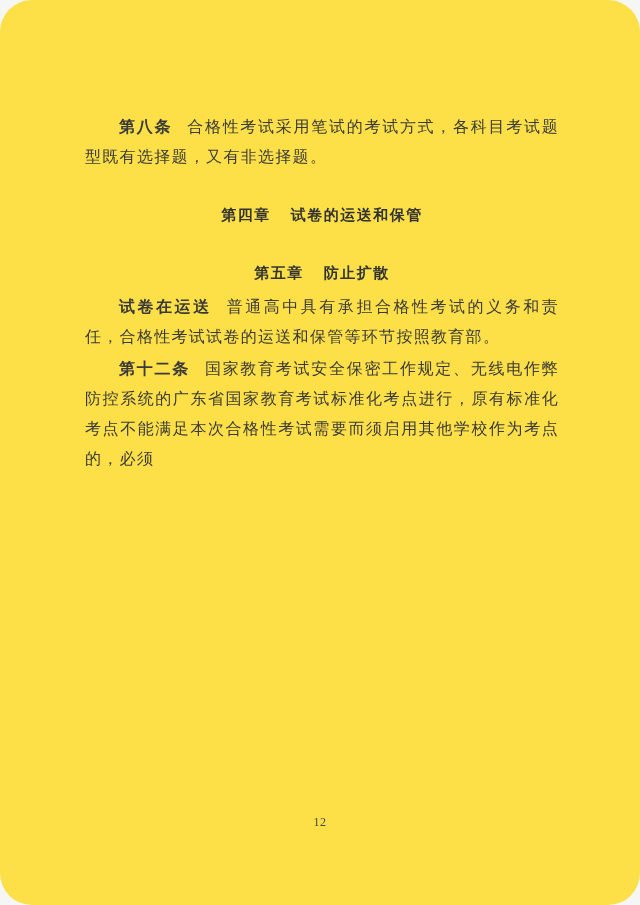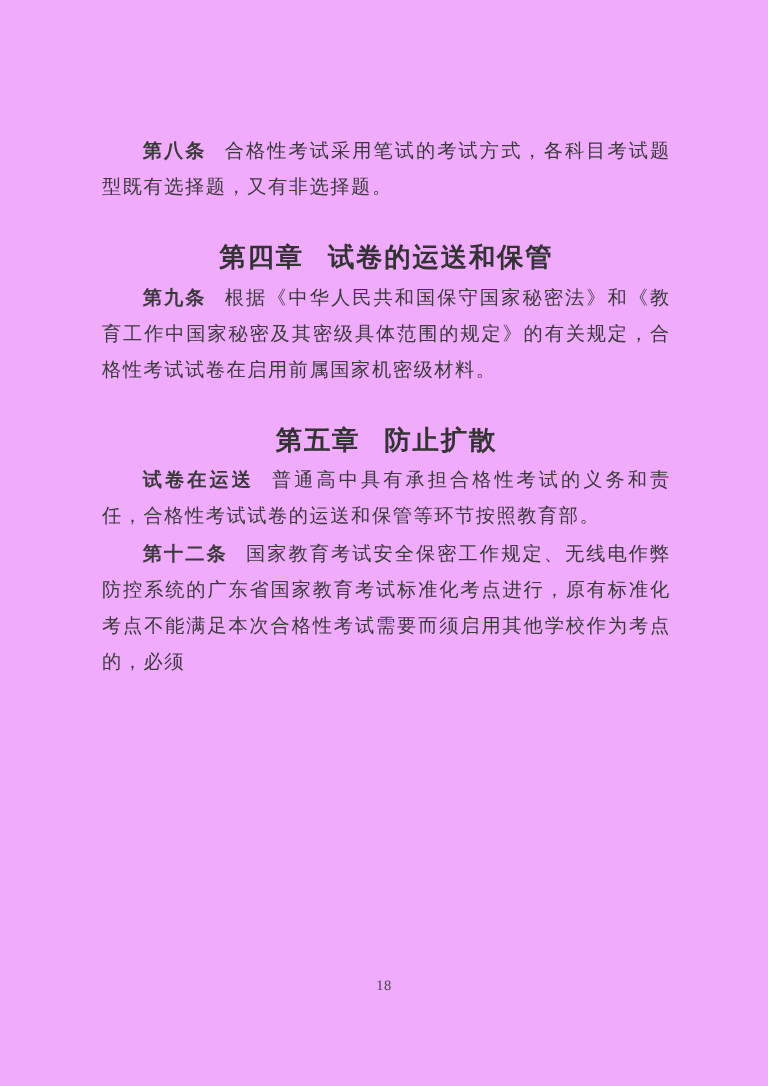--- a/index.html
+++ b/index.html
@@ -10,22 +10,23 @@
     width: 640px;
     height: 905px;
     background: #f6f6f4;
     font-family: "Liberation Serif", "DejaVu Serif", serif;
     position: relative;
     overflow: hidden;
   }
   .page {
     position: absolute;
     inset: 0;
-    background: #f0abfc;
+    background: #fde047;
     color: #3a3a3a;
+    border-radius: 32px;
   }
   .text-area {
     position: absolute;
     left: 85px;
     top: 112px;
     width: 474px;
   }
   .article {
     margin: 0 0 2px 0;
     font-size: 16px;
@@ -34,21 +35,21 @@
     text-align: justify;
     text-justify: inter-ideograph;
     text-indent: 34px;
   }
   .article-label {
     font-weight: bold;
     margin-right: 15px;
   }
   .chapter {
     margin: 28px 0 4px 0;
-    font-size: 22px;
+    font-size: 15px;
     line-height: 30px;
     font-weight: bold;
     text-align: center;
     letter-spacing: 1.5px;
     text-indent: 0;
     color: #333333;
   }
   .chapter-label {
     margin-right: 20px;
   }
@@ -68,28 +69,27 @@
 </head>
 <body>
 
 <div class="page">
   <div class="text-area">
 
     <p class="article"><span class="article-label">第八条</span><span>合格性考试采用笔试的考试方式，各科目考试题型既有选择题，又有非选择题。</span></p>
 
     <h2 class="chapter"><span class="chapter-label">第四章</span><span>试卷的运送和保管</span></h2>
 
-    <p class="article"><span class="article-label">第九条</span><span>根据《中华人民共和国保守国家秘密法》和《教育工作中国家秘密及其密级具体范围的规定》的有关规定，合格性考试试卷在启用前属国家机密级材料。</span></p>
 
 
 
     <h2 class="chapter"><span class="chapter-label">第五章</span><span>防止扩散</span></h2>
 
     <p class="article"><span class="article-label">试卷在运送</span><span>普通高中具有承担合格性考试的义务和责任，合格性考试试卷的运送和保管等环节按照教育部。</span></p>
 
     <p class="article"><span class="article-label">第十二条</span><span>国家教育考试安全保密工作规定、无线电作弊防控系统的广东省国家教育考试标准化考点进行，原有标准化考点不能满足本次合格性考试需要而须启用其他学校作为考点的，必须</span></p>
 
   </div>
 
   <div class="footer">
-    <span class="page-number">18</span>
+    <span class="page-number">12</span>
   </div>
 </div>
 
 </body></html>

